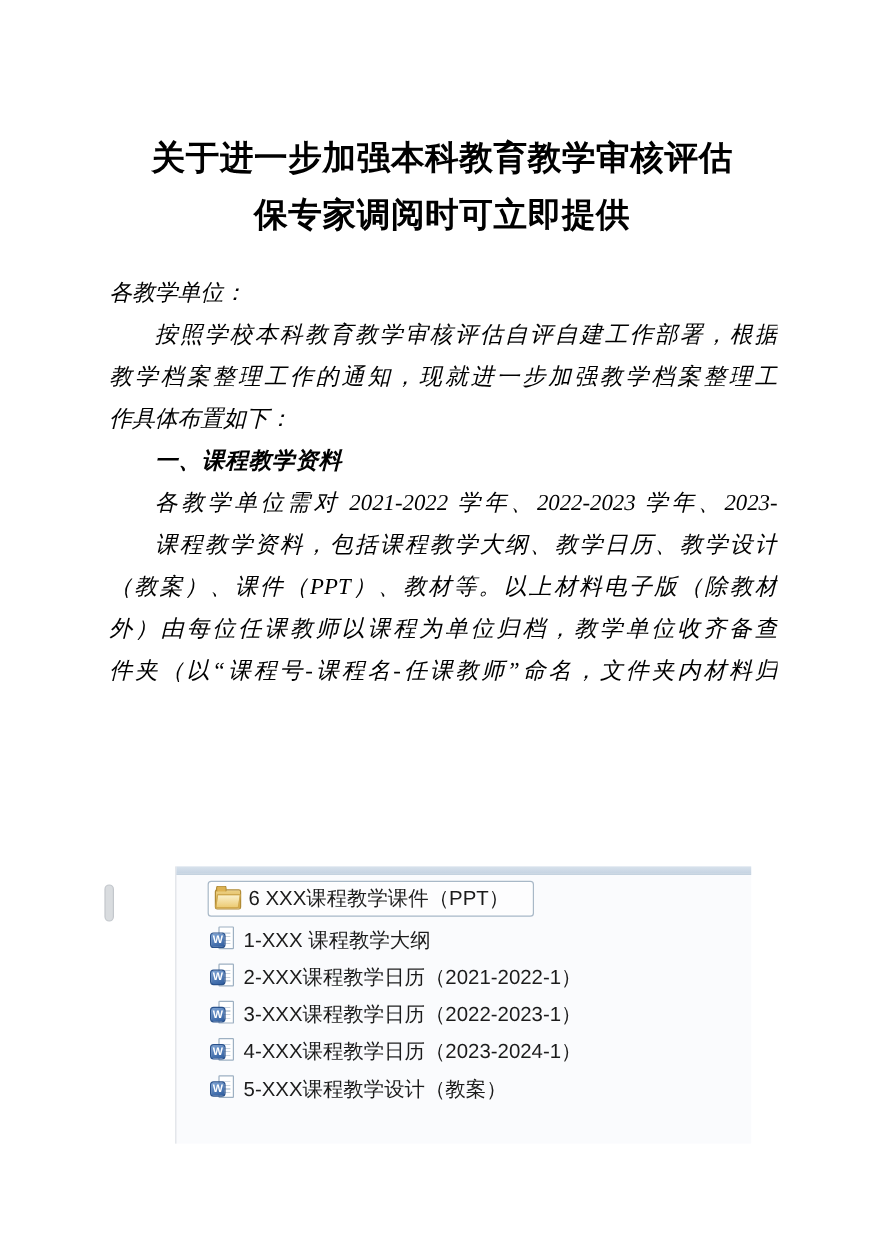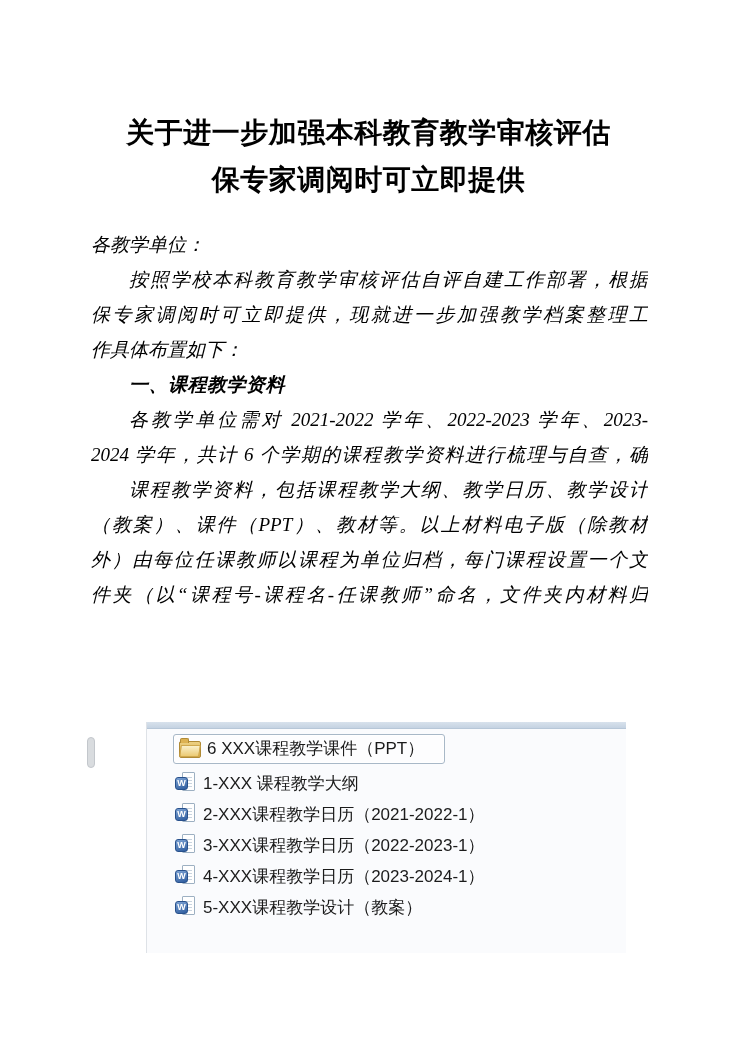--- a/index.html
+++ b/index.html
@@ -63,28 +63,27 @@
 <div class="page">
 
   <div class="title">
     <div class="t-line">关于进一步加强本科教育教学审核评估</div>
     <div class="t-line">保专家调阅时可立即提供</div>
   </div>
 
   <div class="body-text">
     <div class="bl">各教学单位：</div>
     <div class="bl fill ind">按照学校本科教育教学审核评估自评自建工作部署，根据</div>
-    <div class="bl fill">保专家调阅时可立即提供，现就进一步加强教学档案整理工</div>
+    <div class="bl fill">教学档案整理工作的通知，现就进一步加强教学档案整理工</div>
     <div class="bl">作具体布置如下：</div>
     <div class="bl hd ind">一、课程教学资料</div>
     <div class="bl fill ind">各教学单位需对 2021-2022 学年、2022-2023 学年、2023-</div>
-    <div class="bl fill">2024 学年，共计 6 个学期的课程教学资料进行梳理与自查，确</div>
     <div class="bl fill ind">课程教学资料，包括课程教学大纲、教学日历、教学设计</div>
     <div class="bl fill">（教案）、课件（PPT）、教材等。以上材料电子版（除教材</div>
-    <div class="bl fill">外）由每位任课教师以课程为单位归档，每门课程设置一个文</div>
+    <div class="bl fill">外）由每位任课教师以课程为单位归档，教学单位收齐备查</div>
     <div class="bl fill">件夹（以“课程号-课程名-任课教师”命名，文件夹内材料归</div>
   </div>
 
   <div class="shot">
     <div class="thumb"></div>
     <div class="panel">
       <div class="band"></div>
 
       <div class="row-sel">
         <span class="icon-folder">

